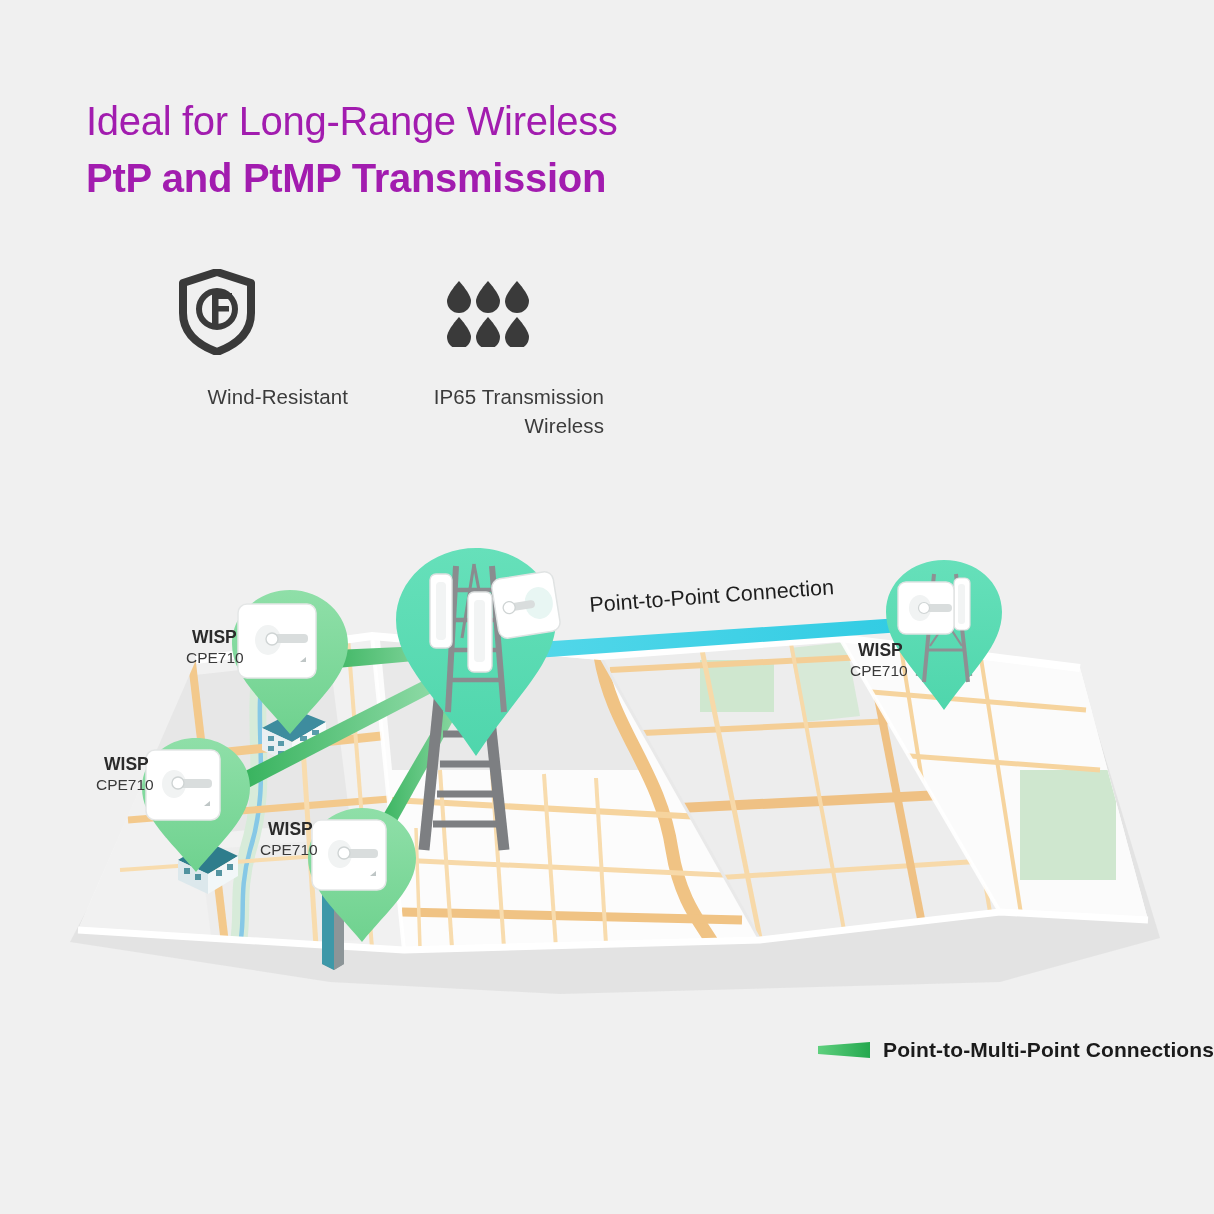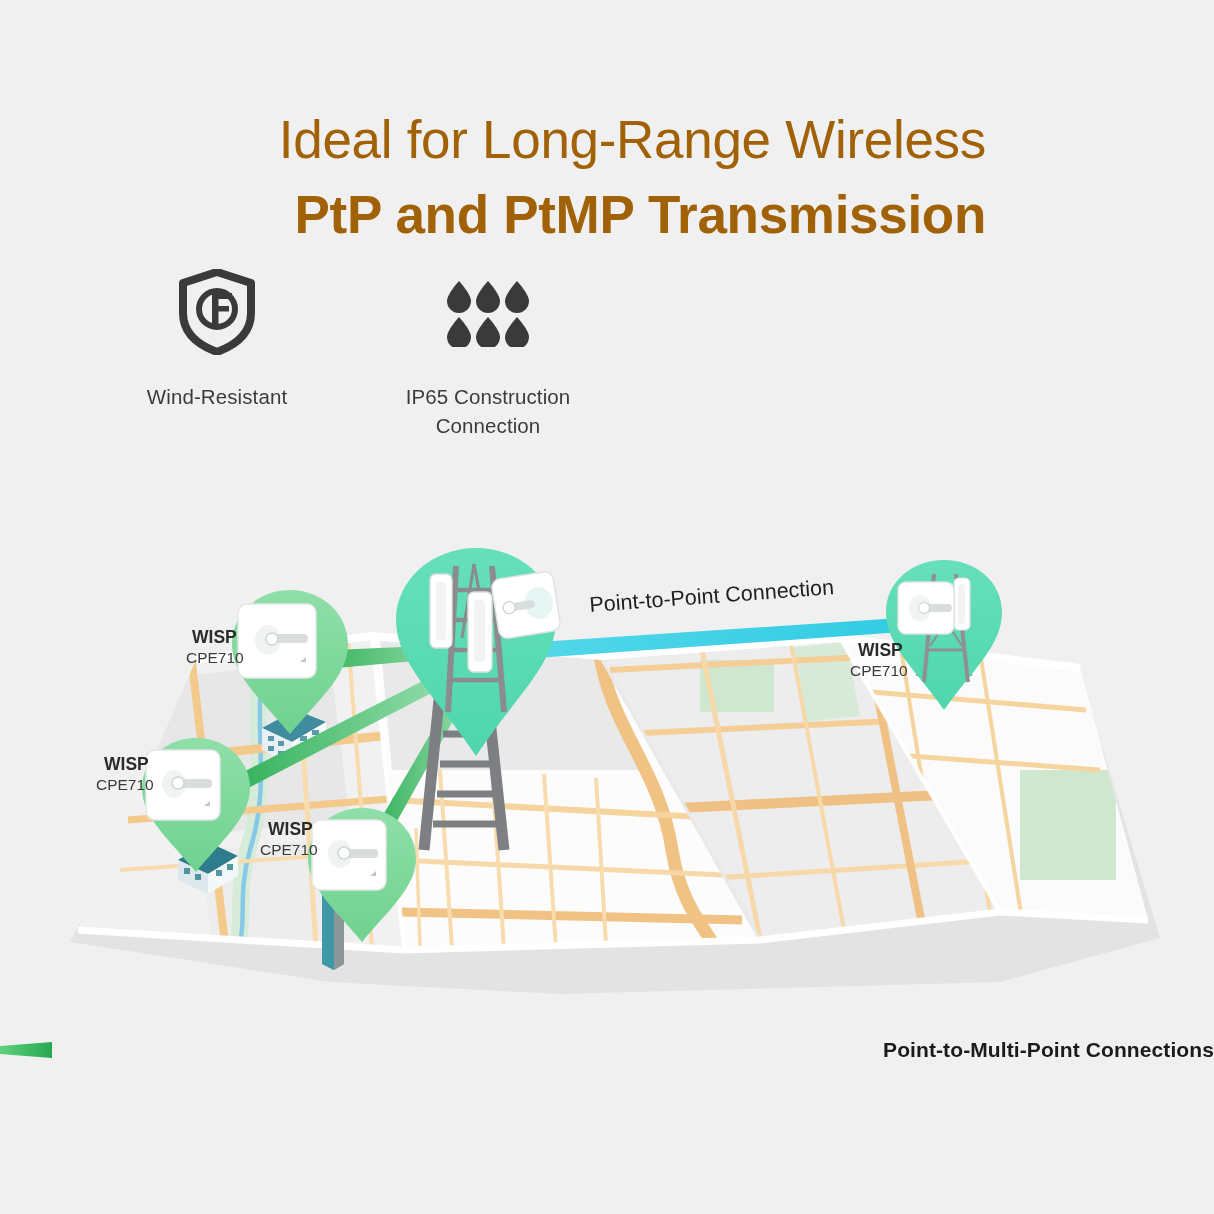--- a/index.html
+++ b/index.html
@@ -7,44 +7,44 @@
     width:1214px;height:1214px;
     background:#F0F0F0;
     font-family:"Liberation Sans","DejaVu Sans",sans-serif;
     overflow:hidden;position:relative;
   }
   .page{position:absolute;inset:0;}
 
   
   .headline{
     position:absolute;left:86px;top:66px;width:900px;
-    font-size:53px;line-height:1.42;
-    font-weight:400;color:#a16207;letter-spacing:-0.3px;text-align:right;
+    font-size:40px;line-height:1.42;
+    font-weight:400;color:#a21caf;letter-spacing:-0.3px;
   }
   .headline .l2{display:block;font-weight:bold;}
 
   
   .features{position:absolute;left:86px;top:272px;display:flex;}
   .feature{width:262px;text-align:center;}
   .feature.f2{width:232px;margin-left:24px;}
   .feature-icon{height:80px;display:flex;align-items:center;justify-content:center;}
   .feature-label{
     margin-top:30px;font-size:20.5px;line-height:1.42;color:#3b3b3b;
     letter-spacing:.1px;
   }
-  .feature-label .ln{display:block;}
+  .feature-label .ln{display:block;text-align:right;}
 
   
   .illus{position:absolute;left:0;top:520px;width:1214px;height:540px;}
   .illus svg{display:block;}
 
   
   .legend{
     position:absolute;left:0;top:1038px;width:1214px;
-    display:flex;align-items:center;justify-content:space-between;gap:13px;
+    display:flex;align-items:center;justify-content:flex-end;gap:13px;
   }
   .legend-swatch{width:52px;height:16px;}
   .legend-text{
     font-size:21px;font-weight:bold;color:#1b1b1b;letter-spacing:.1px;
   }
 </style>
 </head>
 <body>
 
 <div class="page">
@@ -78,22 +78,22 @@
             <path d="M14 4 C14 4 26 17 26 24 A12 12 0 0 1 2 24 C2 17 14 4 14 4 Z"></path>
             <path d="M43 4 C43 4 55 17 55 24 A12 12 0 0 1 31 24 C31 17 43 4 43 4 Z"></path>
             <path d="M72 4 C72 4 84 17 84 24 A12 12 0 0 1 60 24 C60 17 72 4 72 4 Z"></path>
             <path d="M14 40 C14 40 26 53 26 60 A12 12 0 0 1 2 60 C2 53 14 40 14 40 Z"></path>
             <path d="M43 40 C43 40 55 53 55 60 A12 12 0 0 1 31 60 C31 53 43 40 43 40 Z"></path>
             <path d="M72 40 C72 40 84 53 84 60 A12 12 0 0 1 60 60 C60 53 72 40 72 40 Z"></path>
           </g>
         </svg>
       </div>
       <div class="feature-label">
-        <span class="ln">IP65 Construction</span>
-        <span class="ln">Connection</span>
+        <span class="ln">IP65 Transmission</span>
+        <span class="ln">Wireless</span>
       </div>
     </div>
 
   </div>
 
   <div class="illus">
     <svg width="1214" height="540" viewBox="0 0 1214 540">
       <defs>
         <linearGradient id="gPtmp" x1="0" y1="0" x2="1" y2="0">
           <stop offset="0" stop-color="#9FE2B4"></stop>

